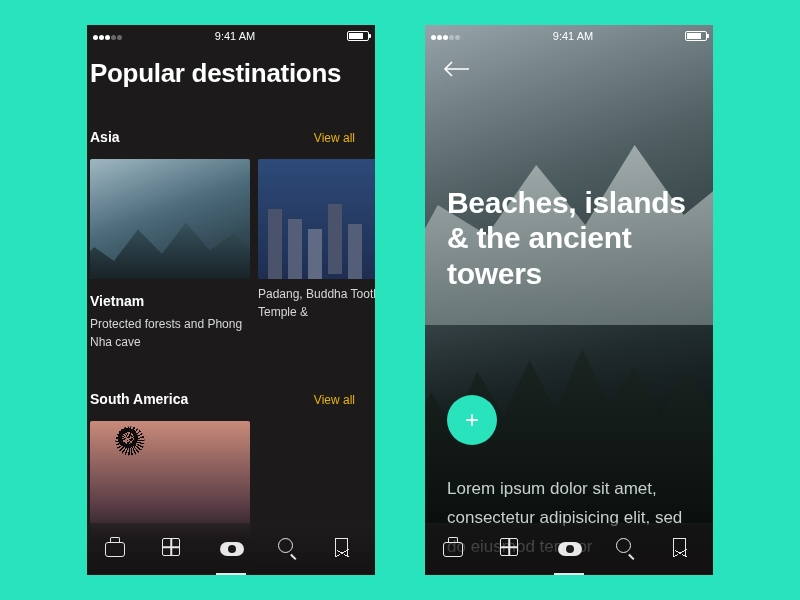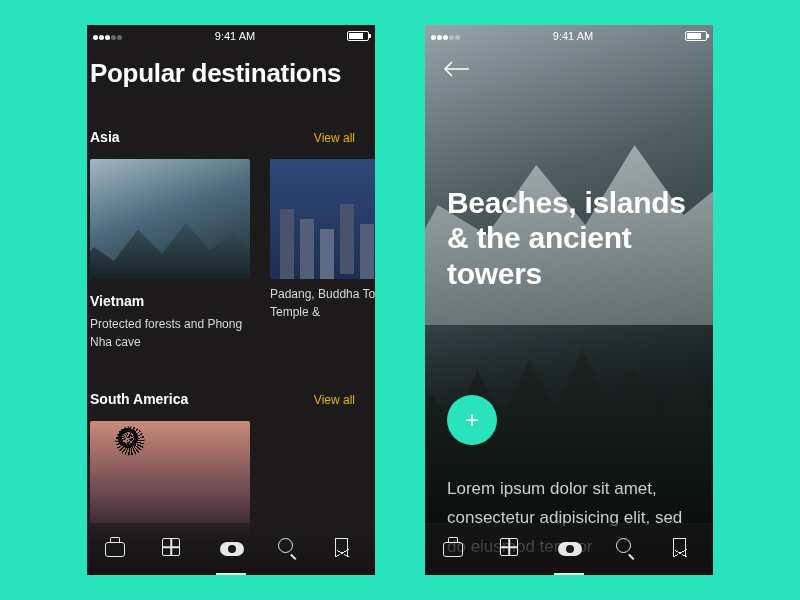--- a/index.html
+++ b/index.html
@@ -21,21 +21,21 @@
   .dots .d { width: 5px; height: 5px; border-radius: 50%; background: #fff; display: inline-block; margin-right: 1px; }
   .dots .d.off { background: rgba(255,255,255,0.35); }
   .battery { width: 22px; height: 10px; border: 1px solid #fff; border-radius: 2px; position: relative; }
   .battery::after { content:""; position:absolute; right:-3px; top:2px; width:2px; height:4px; background:#fff; border-radius:0 1px 1px 0; }
   .battery .fill { position:absolute; left:1px; top:1px; bottom:1px; width: 70%; background:#fff; }
   .screen1-body { padding: 12px 20px 0 3px; }
   .h1 { font-size: 26px; font-weight: 700; line-height: 1.15; letter-spacing: -0.3px; }
   .section-head { display:flex; justify-content: space-between; align-items: baseline; margin-top: 40px; font-size: 14px; }
   .section-head .label { font-weight: 600; }
   .section-head .viewall { font-size: 12px; color: #eab308; }
-  .cards { display:flex; gap: 20px; margin-top: 14px; }
+  .cards { display:flex; gap: 8px; margin-top: 14px; }
   .card { width: 160px; flex: 0 0 160px; }
   .card .img { width: 160px; height: 120px; border-radius: 2px; }
   .card .title { font-size: 14px; font-weight: 600; margin-top: 14px; }
   .card .sub { font-size: 12px; line-height: 1.5; color: #d8d8d8; margin-top: 6px; }
   .img-vietnam { background: linear-gradient(160deg,#9fb7c2 0%,#4b6a7a 45%,#1e2d34 100%); position:relative; overflow:hidden; }
   .img-vietnam::before { content:""; position:absolute; bottom:-10px; left:-20px; right:-20px; height:70px;
     background: linear-gradient(180deg,#3a5560,#121a1e);
     clip-path: polygon(0 80%,12% 40%,22% 60%,34% 15%,46% 50%,58% 5%,70% 45%,82% 20%,100% 70%,100% 100%,0 100%);
   }
   .img-singapore { background: linear-gradient(180deg,#2e4a78 0%,#1e2e52 100%); position:relative; overflow:hidden; }

